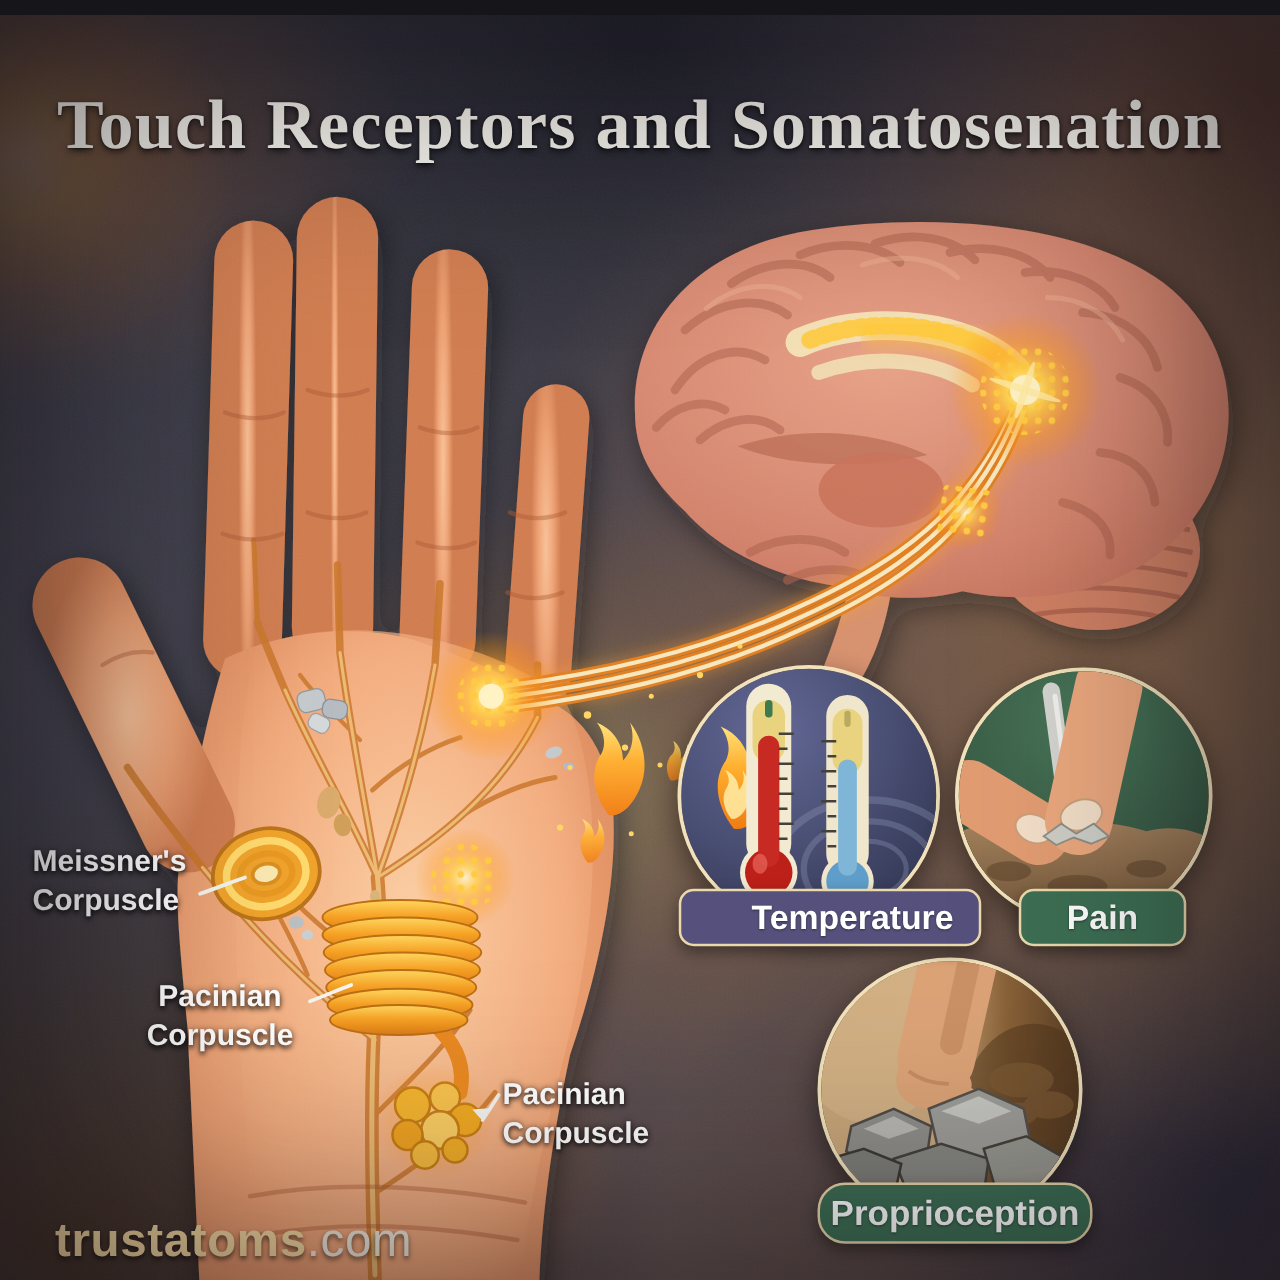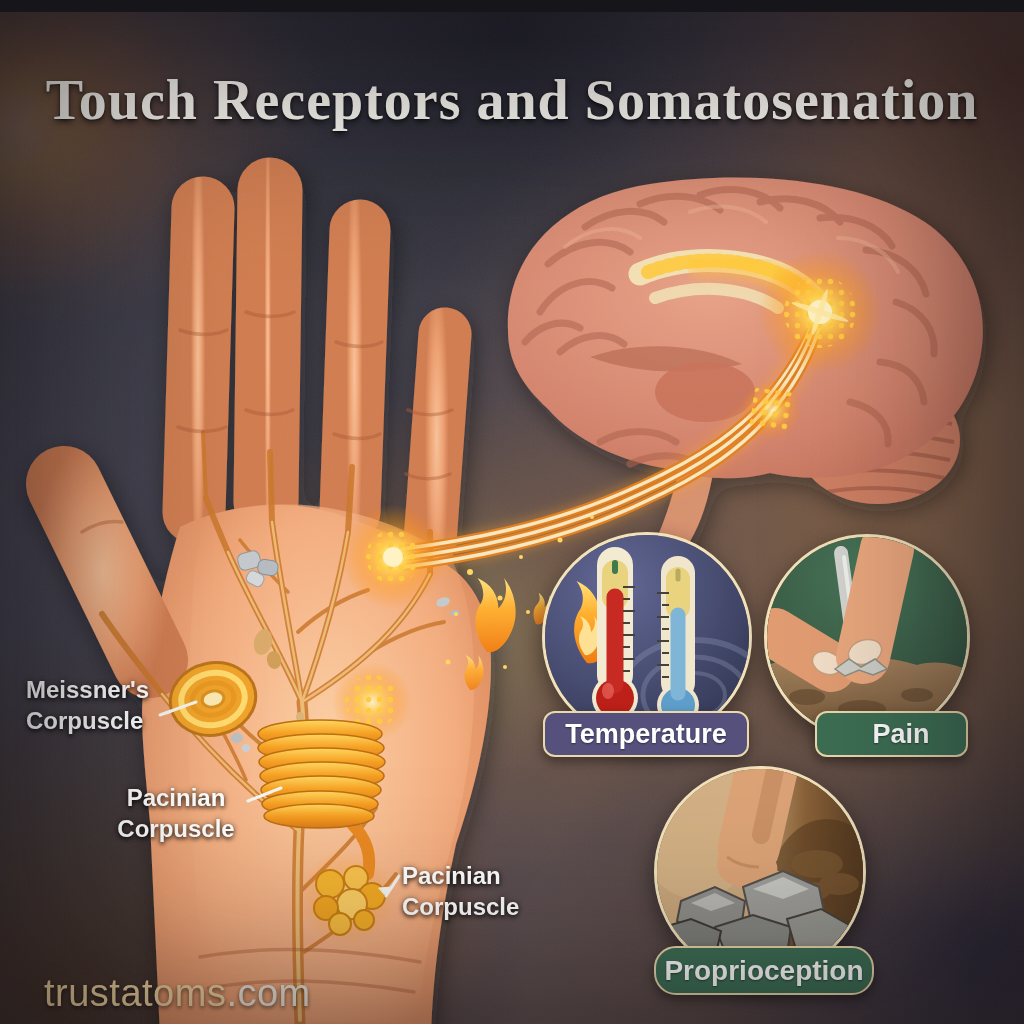--- a/index.html
+++ b/index.html
@@ -21,24 +21,24 @@
     font-family:"Liberation Serif","DejaVu Serif",serif;font-weight:700;font-size:56px;letter-spacing:1px;
     color:#faf8f1;text-shadow:0 3px 6px rgba(0,0,0,.65),0 1px 2px rgba(0,0,0,.5);}
   svg.art{position:absolute;inset:0;z-index:5;}
   .hand-label{z-index:25;color:#fff;font-weight:700;font-size:24px;line-height:31px;
     text-shadow:0 2px 4px rgba(0,0,0,.75),0 0 6px rgba(0,0,0,.4);}
   .inset{z-index:20;border-radius:50%;border:3px solid #f1e2bb;overflow:hidden;
     box-shadow:0 8px 22px rgba(0,0,0,.45), inset 0 0 18px rgba(0,0,0,.25);}
   .inset svg{display:block;}
   .badge{z-index:26;border:2.5px solid #ead9ab;border-radius:12px;color:#fff;font-weight:700;
     text-align:center;box-shadow:0 5px 12px rgba(0,0,0,.4);text-shadow:0 1px 2px rgba(0,0,0,.45);}
-  .badge.temp{background:#55517c;}
+  .badge.temp{background:#55517c;padding-left:36px;}
   .badge.green{background:#3d6f54;}
   .watermark{z-index:30;font-size:38px;letter-spacing:.5px;text-shadow:0 2px 4px rgba(0,0,0,.6);}
-  .watermark .site{font-weight:400;color:#f3d79f;text-align:right;}
+  .watermark .site{font-weight:700;color:#f3d79f;text-align:right;}
   .watermark .tld{font-weight:400;color:#efe9dc;text-align:right;}
 </style>
 </head>
 <body>
 
 <div id="canvas">
 
   <svg class="art" width="1024" height="1024" viewBox="0 0 1024 1024">
     <defs>
       <radialGradient id="glowG">
@@ -445,21 +445,21 @@
         <path d="M 34 134 L 58 124 L 78 134 L 54 142 Z" fill="#b8b8b2"></path>
         <path d="M 58 158 L 96 146 L 134 158 L 130 186 L 70 188 Z" fill="#878782" stroke="#46423c" stroke-width="2"></path>
         <path d="M 130 150 L 164 140 L 192 156 L 184 182 L 140 184 Z" fill="#97978f" stroke="#46423c" stroke-width="2"></path>
         <path d="M 0 160 L 34 150 L 64 162 L 58 190 L 6 192 Z" fill="#7e7e78" stroke="#3e3a34" stroke-width="2"></path>
         <rect x="0" y="178" width="206" height="28" fill="#4a3a26"></rect>
       </g>
     </svg>
   </div>
 
   <div class="abs badge temp" style="left:543px;top:699px;width:202px;height:42px;font-size:27px;line-height:42px;">Temperature</div>
-  <div class="abs badge green" style="left:815px;top:699px;width:130px;height:42px;font-size:27px;line-height:42px;padding-left:19px;">Pain</div>
+  <div class="abs badge green" style="left:815px;top:699px;width:130px;height:42px;font-size:27px;line-height:42px;">Pain</div>
   <div class="abs badge green" style="left:654px;top:934px;width:216px;height:45px;font-size:28px;line-height:45px;border-radius:22px;">Proprioception</div>
 
   <div class="abs watermark" style="left:44px;top:960px;">
     <span class="site">trustatoms</span><span class="tld">.com</span>
   </div>
 
   <div class="vignette"></div>
 </div>
 
 </body></html>

